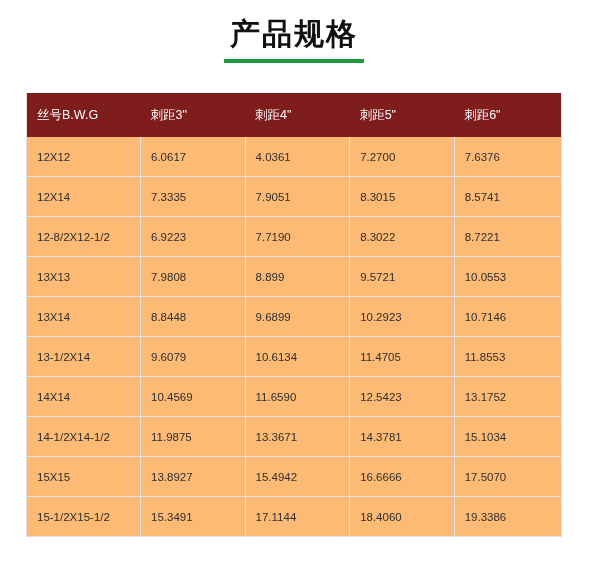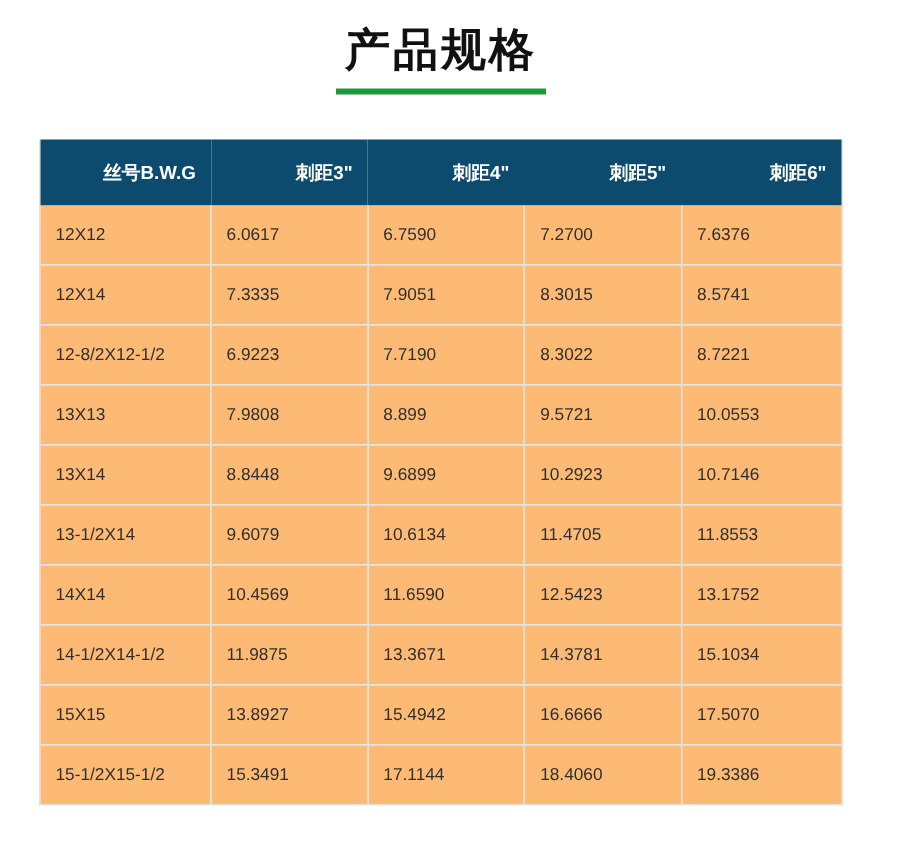--- a/index.html
+++ b/index.html
@@ -40,25 +40,25 @@
     box-sizing: border-box;
   }
   table.spec {
     width: 100%;
     border-collapse: collapse;
     table-layout: fixed;
     font-size: 11.5px;
     color: #333333;
   }
   table.spec thead th {
-    background: #0c4a6e;
+    background: #7f1d1d;
     color: #ffffff;
     font-size: 12.5px;
-    font-weight: bold;
-    text-align: right;
+    font-weight: normal;
+    text-align: left;
     padding: 12px 10px;
     height: 20px;
     border: none;
     white-space: nowrap;
   }
   table.spec tbody td {
     border-bottom: 1px solid #e4e4e4;
     border-right: 1px solid #e4e4e4;
     padding: 11px 10px;
     height: 17px;
@@ -97,21 +97,21 @@
           <th class="col-1">刺距3"</th>
           <th class="col-2">刺距4"</th>
           <th class="col-3">刺距5"</th>
           <th class="col-4">刺距6"</th>
         </tr>
       </thead>
       <tbody>
         <tr>
           <td class="col-0">12X12</td>
           <td class="col-1">6.0617</td>
-          <td class="col-2">6.7590</td>
+          <td class="col-2">4.0361</td>
           <td class="col-3">7.2700</td>
           <td class="col-4">7.6376</td>
         </tr>
         <tr>
           <td class="col-0">12X14</td>
           <td class="col-1">7.3335</td>
           <td class="col-2">7.9051</td>
           <td class="col-3">8.3015</td>
           <td class="col-4">8.5741</td>
         </tr>

